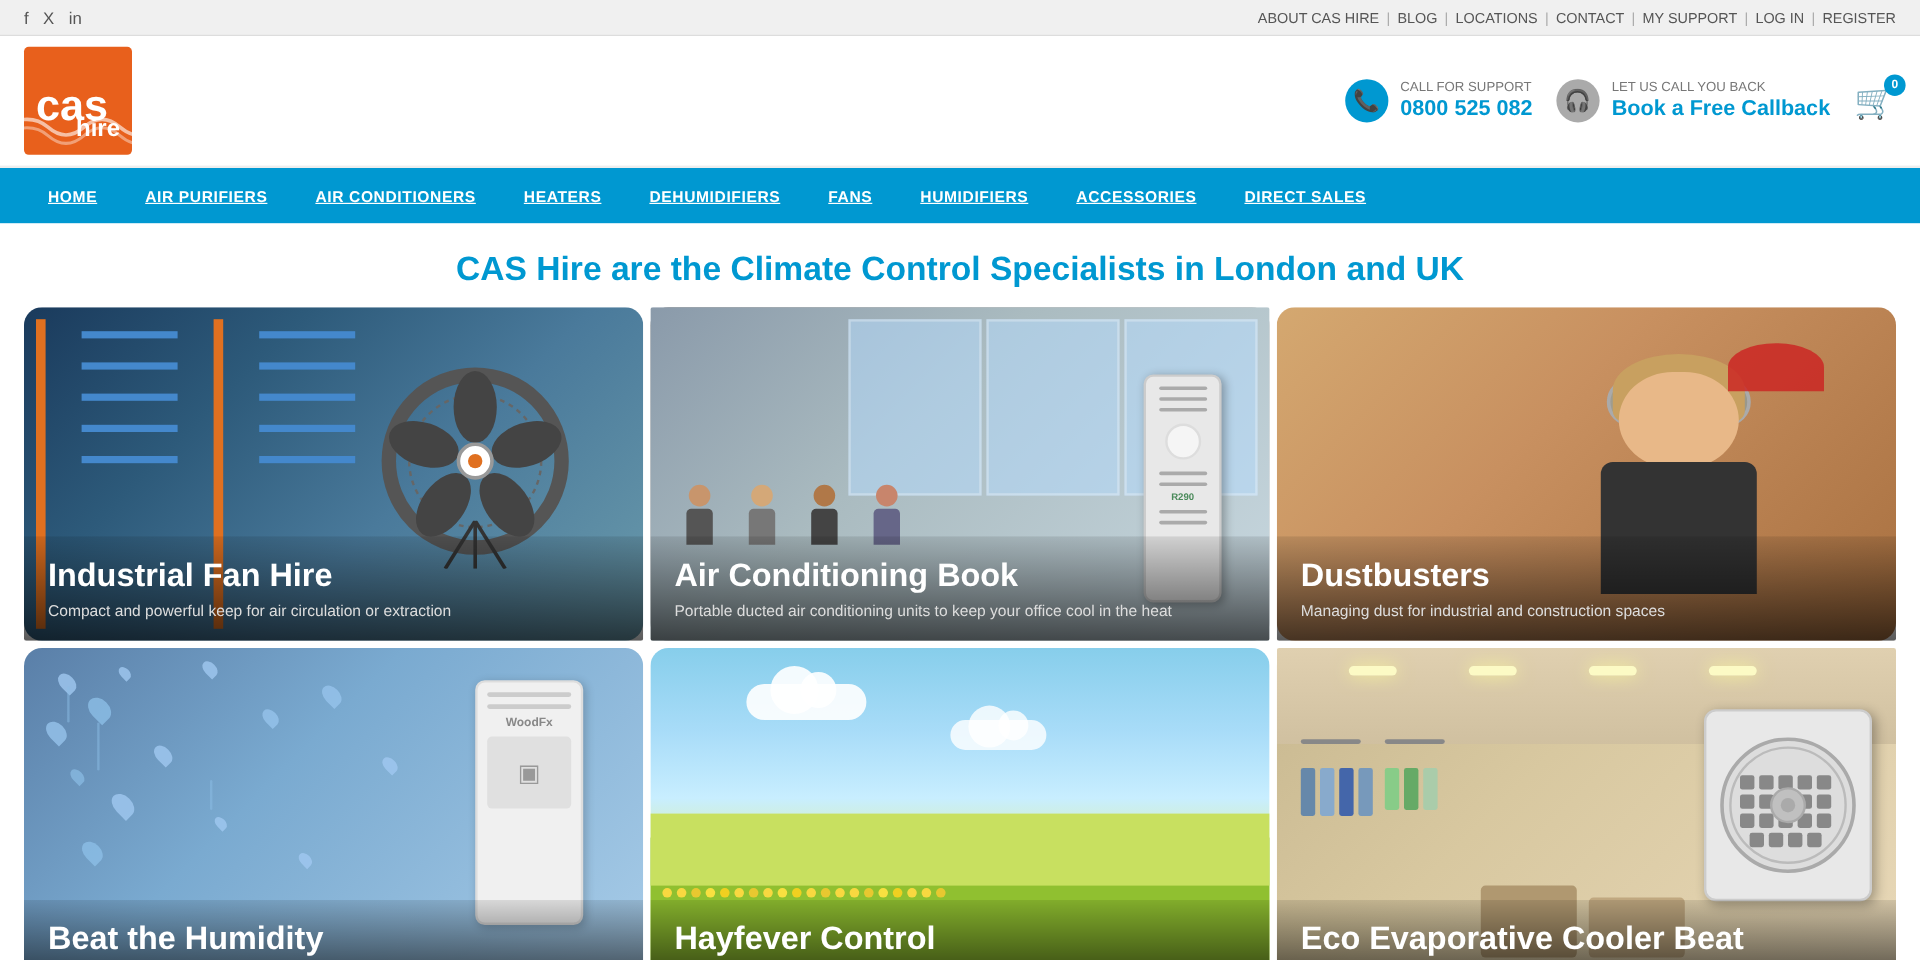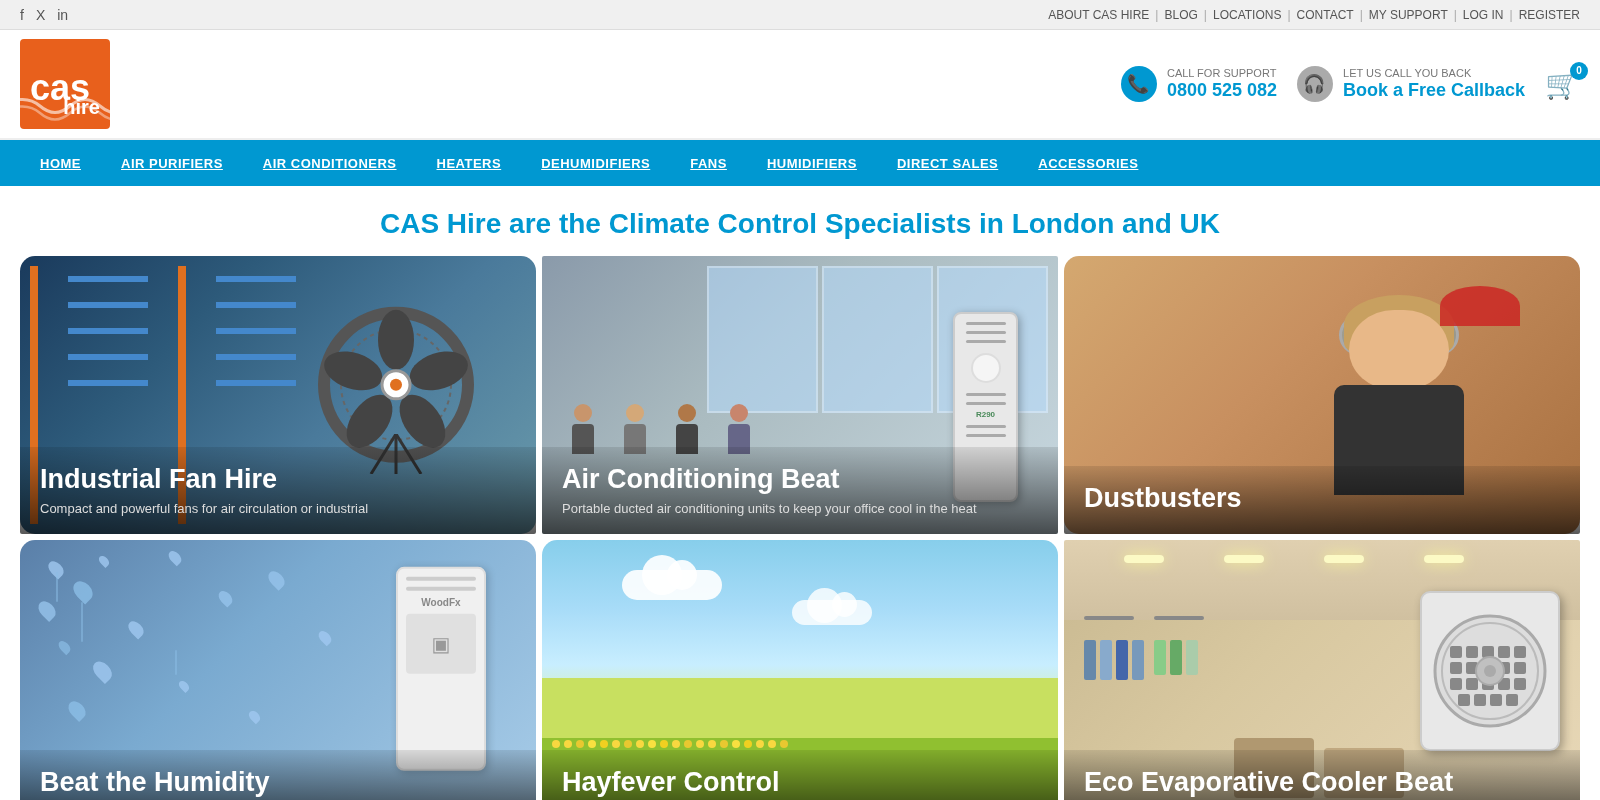--- a/index.html
+++ b/index.html
@@ -335,22 +335,22 @@
 </div>
 
 <nav class="nav">
   <div class="nav-item">HOME</div>
   <div class="nav-item">AIR PURIFIERS</div>
   <div class="nav-item">AIR CONDITIONERS</div>
   <div class="nav-item">HEATERS</div>
   <div class="nav-item">DEHUMIDIFIERS</div>
   <div class="nav-item">FANS</div>
   <div class="nav-item">HUMIDIFIERS</div>
+  <div class="nav-item">ACCESSORIES</div>
   <div class="nav-item">DIRECT SALES</div>
-  <div class="nav-item">ACCESSORIES</div>
 </nav>
 
 <div class="hero-title">CAS Hire are the Climate Control Specialists in London and UK</div>
 
 <div class="grid-section">
 
   <div class="grid-row">
 
     <div class="grid-card">
       <div class="bg-fan grid-card-bg">
@@ -398,21 +398,21 @@
         <div style="position:absolute;right:110px;bottom:70px;width:60px;height:30px;">
           <svg width="60" height="40" viewBox="0 0 60 40">
             <line x1="30" y1="0" x2="5" y2="40" stroke="#333" stroke-width="3"></line>
             <line x1="30" y1="0" x2="30" y2="40" stroke="#333" stroke-width="3"></line>
             <line x1="30" y1="0" x2="55" y2="40" stroke="#333" stroke-width="3"></line>
           </svg>
         </div>
       </div>
       <div class="grid-card-overlay">
         <div class="grid-card-title">Industrial Fan Hire</div>
-        <div class="grid-card-desc">Compact and powerful fans for air circulation or industrial</div>
+        <div class="grid-card-desc">Compact and powerful keep for air circulation or extraction</div>
       </div>
     </div>
 
     <div class="grid-card">
       <div class="grid-card-bg" style="background:linear-gradient(135deg,#666 0%,#999 50%,#bbb 100%);">
 
         <div style="position:absolute;top:0;left:0;right:0;bottom:0;background:linear-gradient(135deg,#8a9aaa 0%,#aabbc0 40%,#c8d8e0 100%);"></div>
 
         <div style="position:absolute;top:0;right:0;bottom:40%;width:70%;display:grid;grid-template-columns:1fr 1fr 1fr;gap:4px;padding:10px;">
           <div style="background:rgba(180,220,255,0.5);border:2px solid rgba(255,255,255,0.3);"></div>
@@ -445,21 +445,21 @@
           <div style="width:40px;height:3px;background:#aaa;border-radius:2px;"></div>
           <div style="width:30px;height:30px;background:#f5f5f5;border-radius:50%;border:2px solid #ddd;margin:4px 0;"></div>
           <div style="width:40px;height:3px;background:#aaa;border-radius:2px;"></div>
           <div style="width:40px;height:3px;background:#aaa;border-radius:2px;"></div>
           <div style="font-size:8px;color:#4a8a5a;font-weight:bold;text-align:center;line-height:1.1;">R290</div>
           <div style="width:40px;height:3px;background:#aaa;border-radius:2px;"></div>
           <div style="width:40px;height:3px;background:#aaa;border-radius:2px;"></div>
         </div>
       </div>
       <div class="grid-card-overlay">
-        <div class="grid-card-title">Air Conditioning Beat</div>
+        <div class="grid-card-title">Air Conditioning Book</div>
         <div class="grid-card-desc">Portable ducted air conditioning units to keep your office cool in the heat</div>
       </div>
     </div>
 
     <div class="grid-card">
       <div class="worker-scene grid-card-bg">
 
         <div style="position:absolute;right:0;top:0;bottom:0;width:70%;display:flex;align-items:center;justify-content:center;">
 
           <div style="position:relative;width:140px;height:200px;">
@@ -471,20 +471,21 @@
             <div style="position:absolute;top:15px;left:20px;width:100px;height:80px;background:#e8b888;border-radius:45%/50%;"></div>
 
             <div style="position:absolute;top:90px;left:5px;width:130px;height:110px;background:#333;border-radius:10px 10px 0 0;"></div>
           </div>
         </div>
 
         <div style="position:absolute;top:30px;right:60px;width:80px;height:40px;background:#cc2020;border-radius:50% 50% 0 0;opacity:0.8;"></div>
       </div>
       <div class="grid-card-overlay">
         <div class="grid-card-title">Dustbusters</div>
+        <div class="grid-card-desc">Managing dust for industrial and construction spaces</div>
       </div>
     </div>
 
   </div>
 
   <div class="grid-row">
 
     <div class="grid-card">
       <div class="grid-card-bg" style="background:linear-gradient(135deg,#5a7fa8 0%,#7aaad0 40%,#a8cce8 100%);">
 

